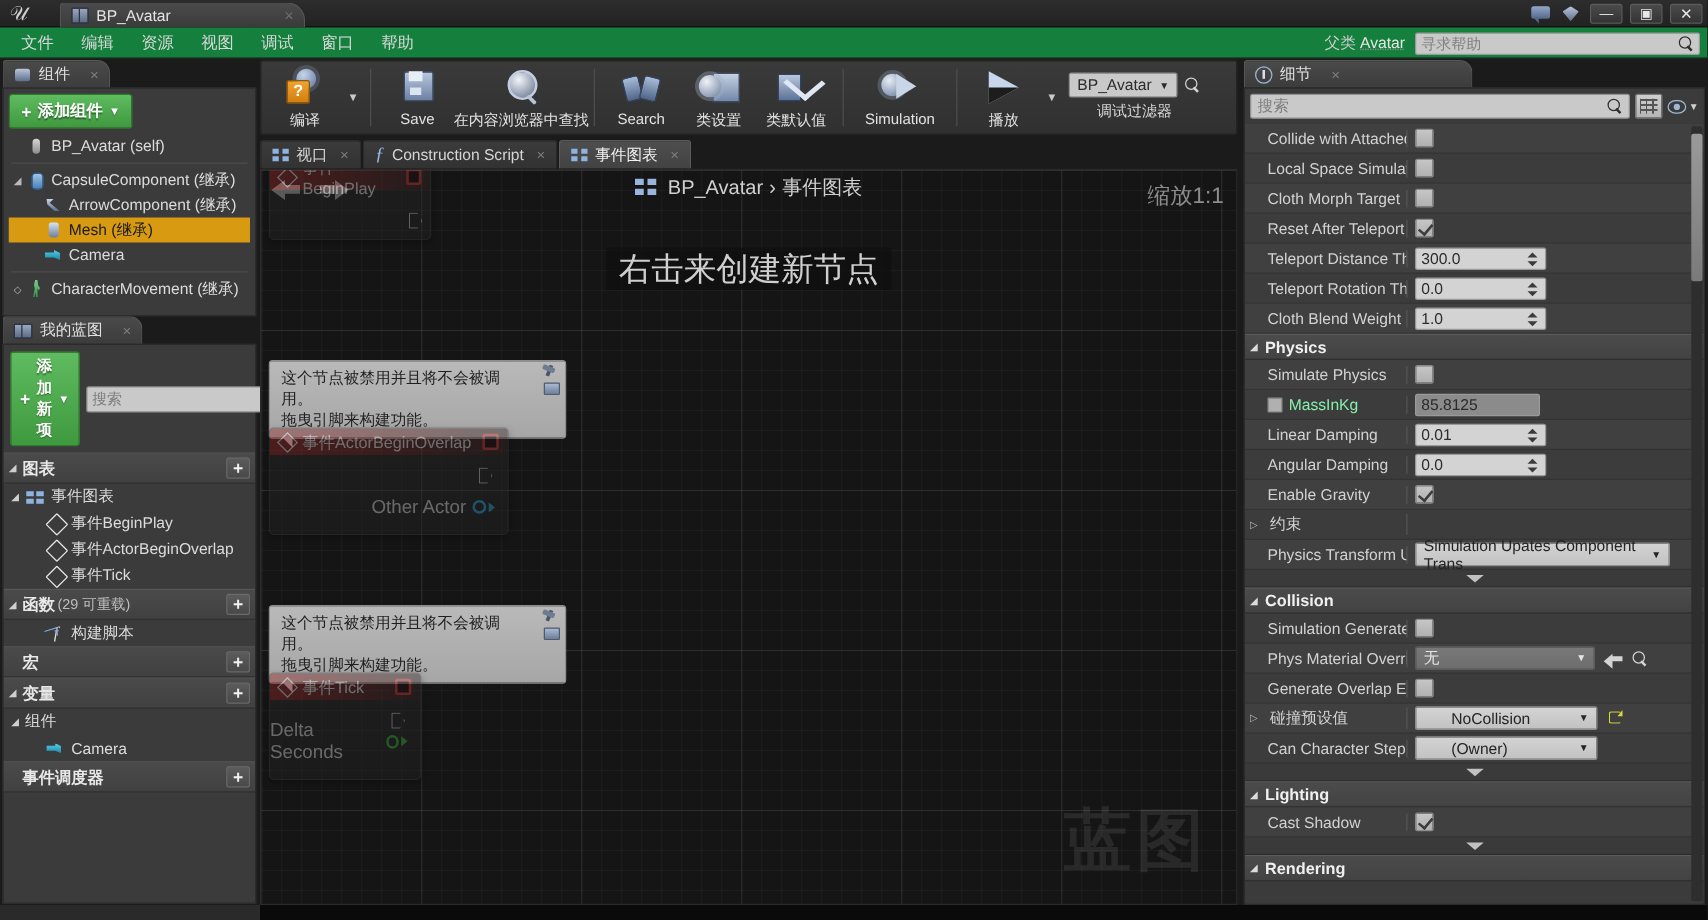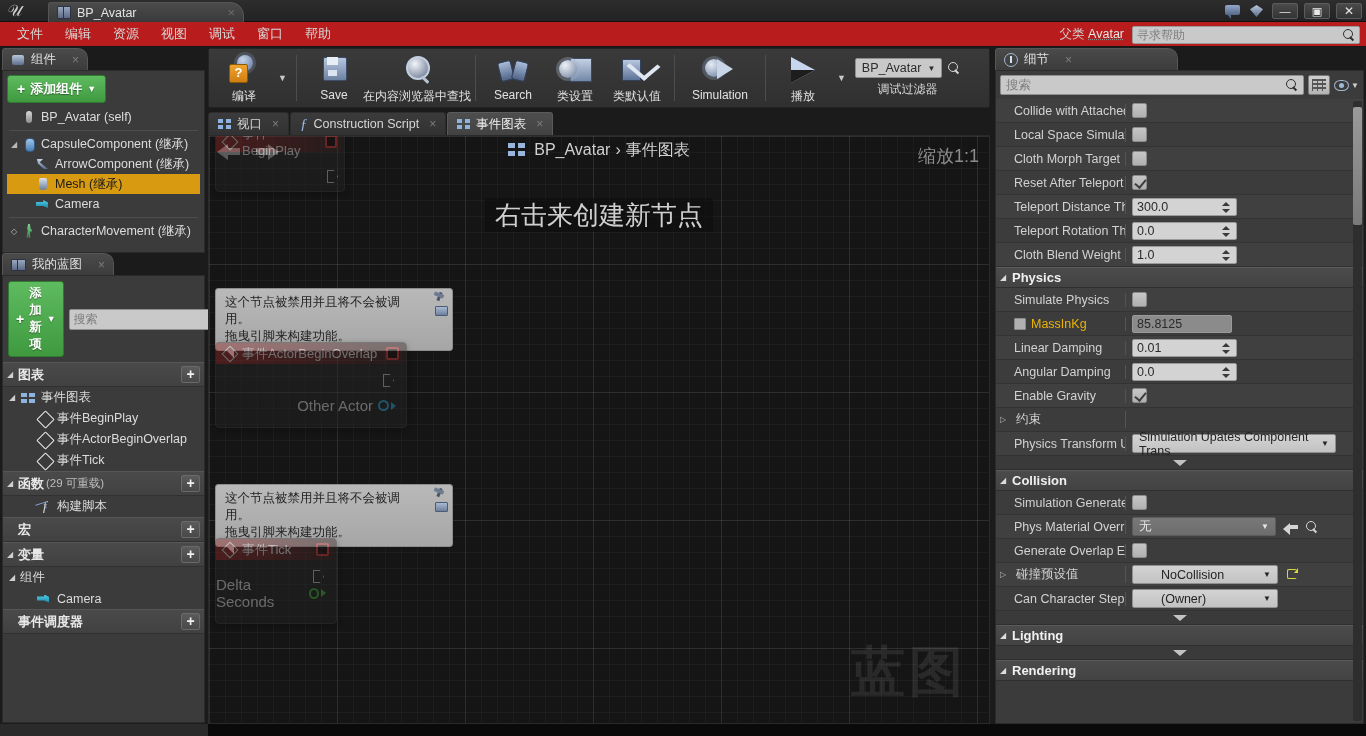--- a/index.html
+++ b/index.html
@@ -67,21 +67,21 @@
   .winbtn{
     width:26px; height:16px; border:1px solid #5c5c5c; border-radius:2px;
     background:linear-gradient(#4a4a4a,#343434);
     color:#e8e8e8; font-size:11px; line-height:14px; text-align:center;
   }
   .winbtn.close{ font-weight:bold; font-size:12px; }
 
   
   .menubar{
     position:absolute; left:0; top:22px; width:1366px; height:25px;
-    background:#b91c1c; border-bottom:1px solid #171717;
+    background:#15803d; border-bottom:1px solid #171717;
     display:flex; align-items:center; padding-left:6px;
   }
   .menubar .mi{
     padding:3px 11px; color:#d8d8d8; font-size:13px; cursor:default;
   }
   .parent-class{
     position:absolute; right:242px; top:4px; font-size:12.5px; color:#cfcfcf;
   }
   .parent-class .pv{ text-decoration:underline dotted #8a8a8a; color:#e6e6e6; }
   .help-search{
@@ -487,21 +487,21 @@
   }
   .prop-row:nth-child(even){ background:#3c3c3c; }
   .prop-name{
     width:130px; flex:0 0 130px; padding-left:18px; color:#d2d2d2; font-size:12.5px;
     white-space:nowrap; overflow:hidden; border-right:1px solid #545454;
     display:flex; align-items:center; gap:5px;
   }
   .prop-name.indent-arrow{ padding-left:4px; }
   .prop-name .arrow{ width:11px; font-size:8px; color:#b5b5b5; flex:0 0 auto; }
   .prop-name .mini-cb{ width:12px;height:12px; background:#b0b0b0; border:1px solid #8a8a8a; border-radius:1px; flex:0 0 auto;}
-  .prop-name.dim{ color:#eab308; }
+  .prop-name.dim{ color:#86efac; }
   .prop-val{ flex:1; padding-left:6px; display:flex; align-items:center; gap:7px; }
 
   .cb{
     width:15px;height:15px; background:linear-gradient(#c6c6c6,#b0b0b0);
     border:1px solid #8a8a8a; border-radius:2px; position:relative;
   }
   .cb.on:after{
     content:""; position:absolute; left:4px; top:1px; width:5px;height:9px;
     border-right:2.3px solid #3c3c3c; border-bottom:2.3px solid #3c3c3c;
     transform:rotate(40deg);
@@ -1146,20 +1146,28 @@
               </span>
             </div>
           </div>
           <div class="expander">
             <span class="dn"></span>
           </div>
           <div class="cat-header">
             <span class="arrow">◢</span>
             <span>Lighting</span>
           </div>
+          <div class="prop-row">
+            <div class="prop-name">
+              <span>Cast Shadow</span>
+            </div>
+            <div class="prop-val">
+              <span class="cb on"></span>
+            </div>
+          </div>
           <div class="expander">
             <span class="dn"></span>
           </div>
           <div class="cat-header">
             <span class="arrow">◢</span>
             <span>Rendering</span>
           </div>
         </div>
       <div class="det-vscroll">
         <div class="thumb"></div>

